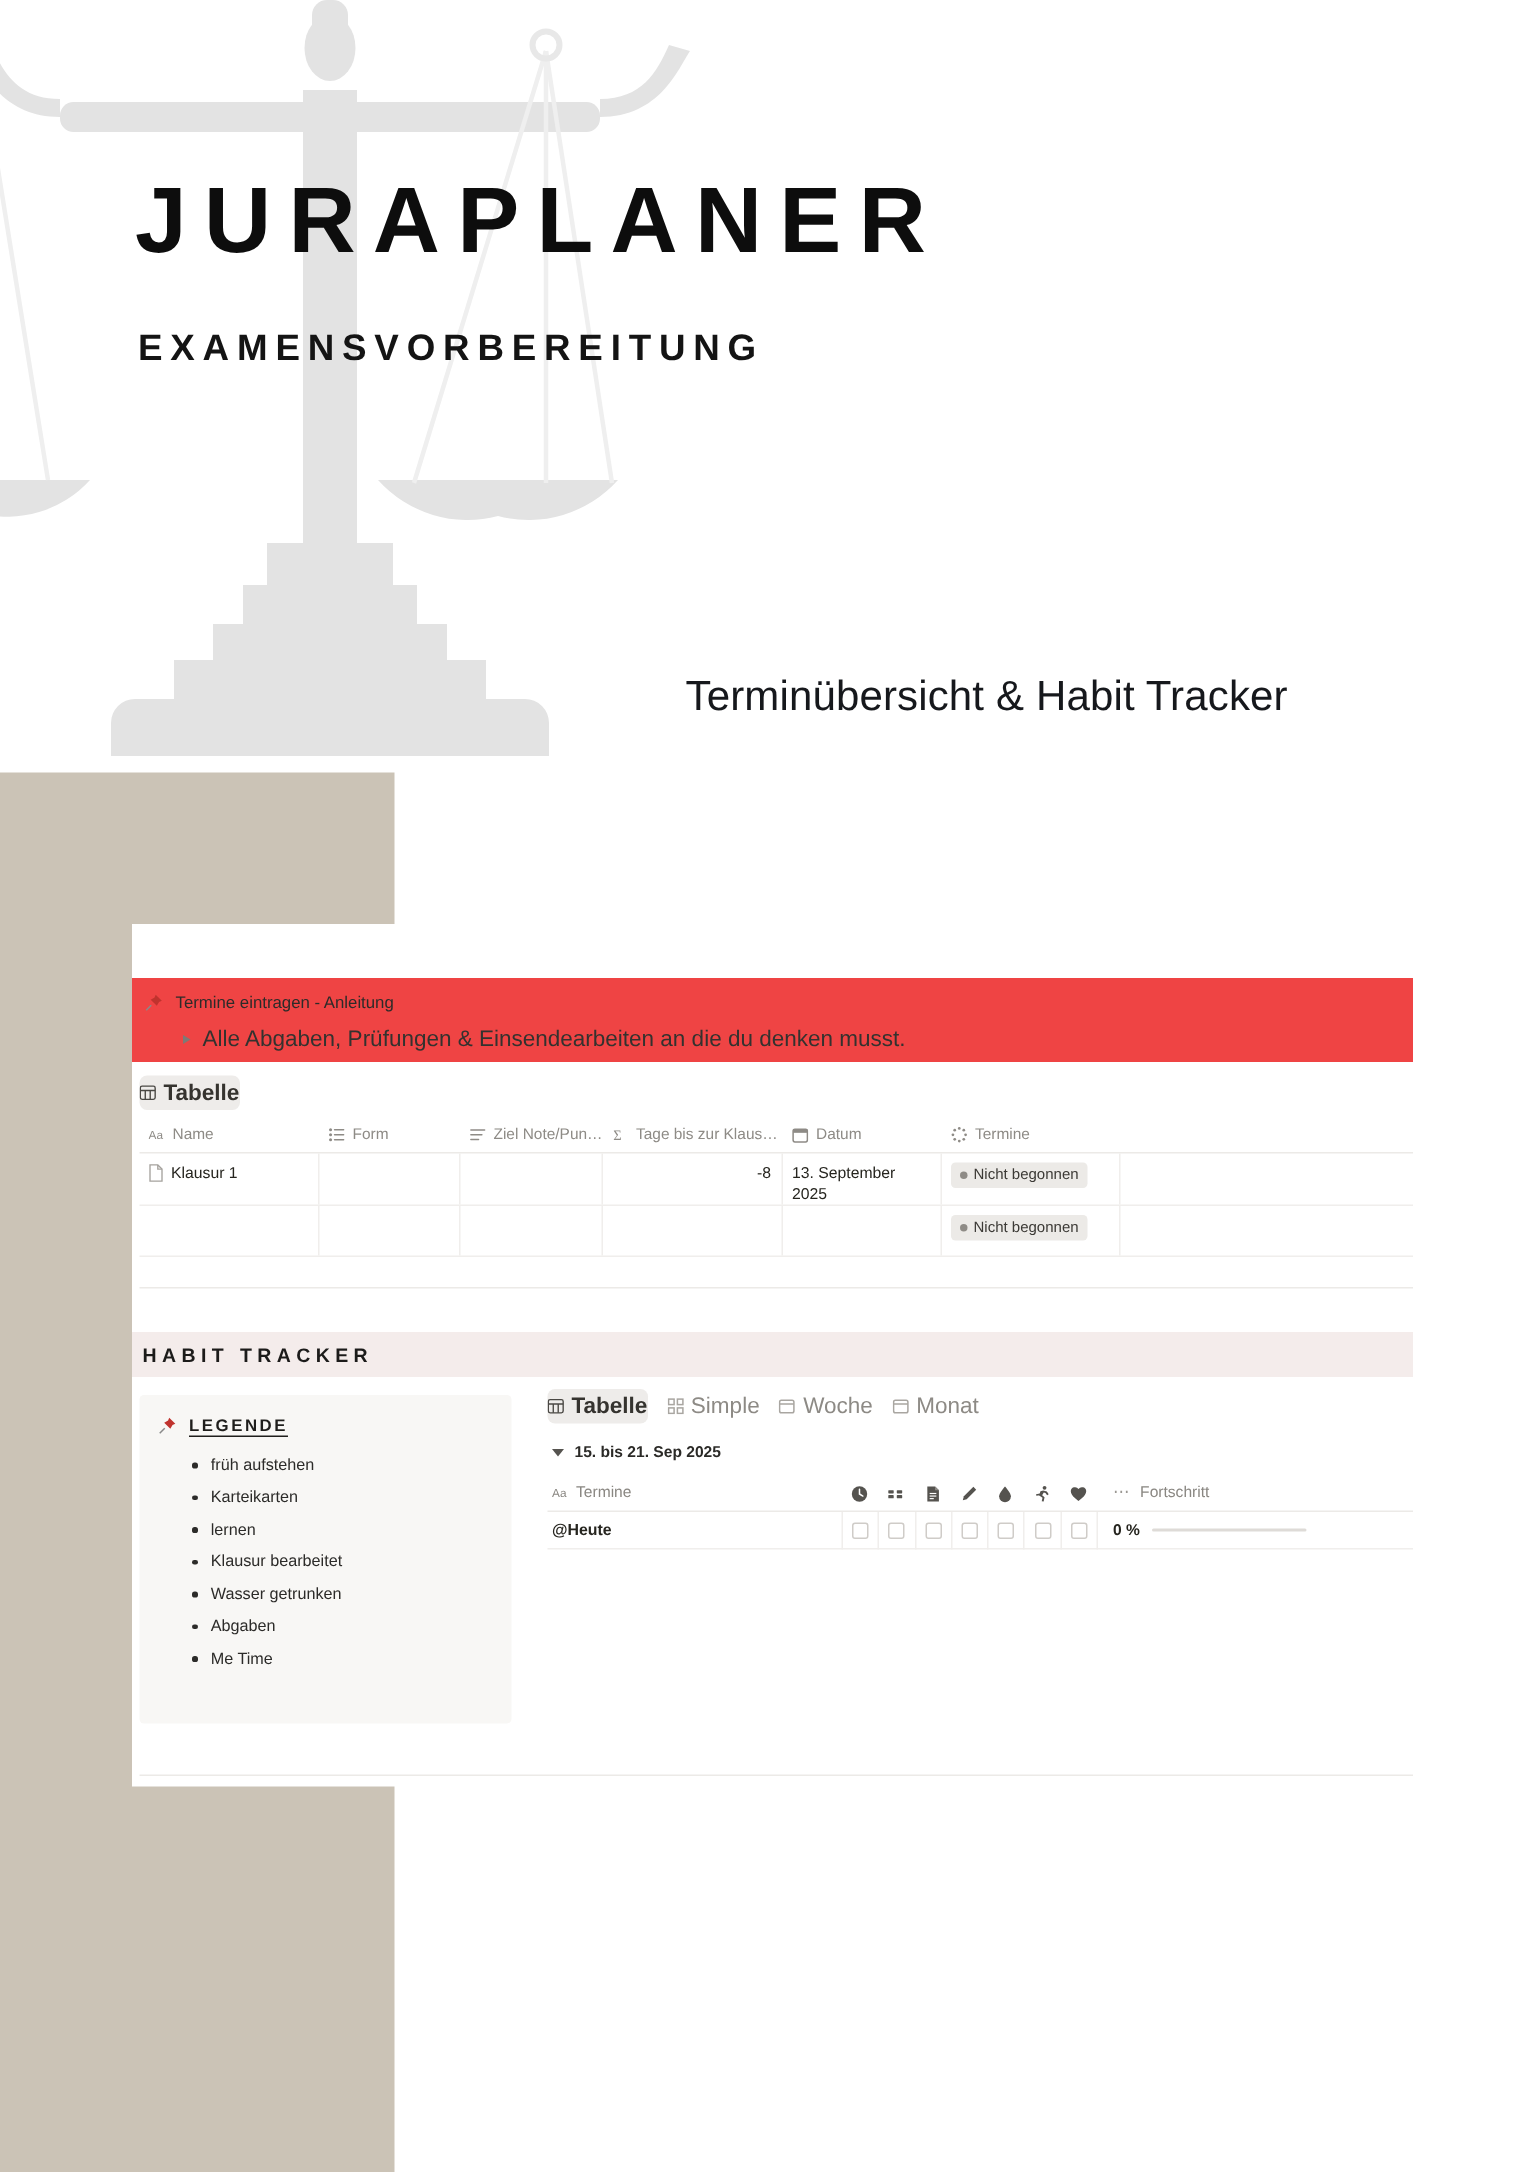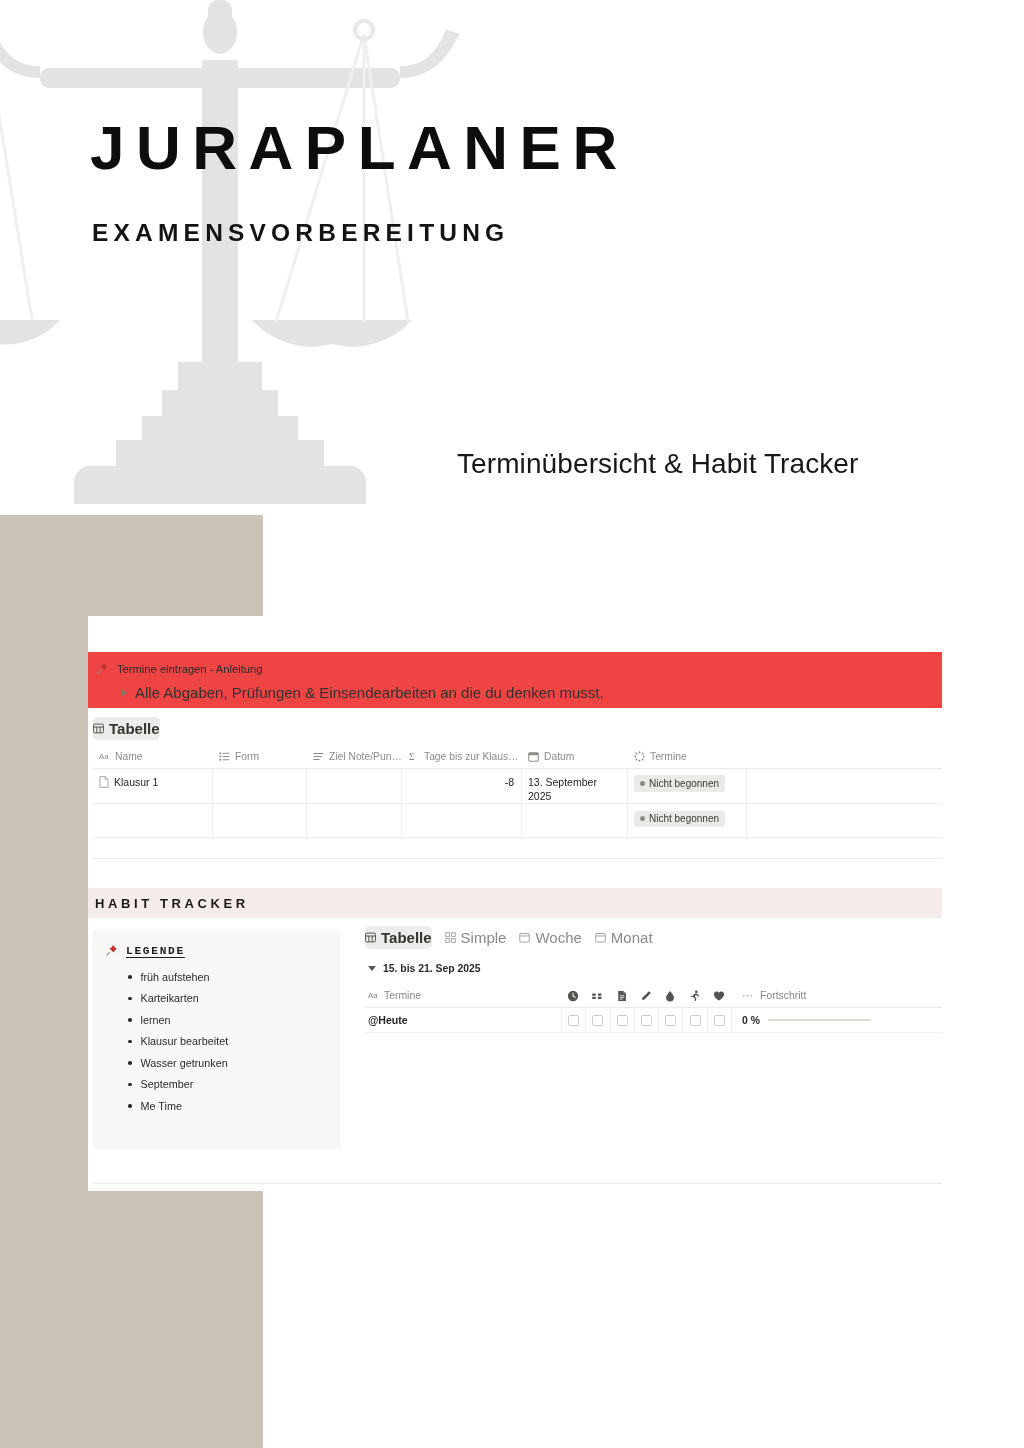--- a/index.html
+++ b/index.html
@@ -156,21 +156,21 @@
     position: absolute; left: 5px; top: 314px;
     width: 248px; height: 219px;
     background: #f8f7f5; border-radius: 3px;
   }
   .leg-head {
     position: absolute; left: 12px; top: 14px;
     display: flex; align-items: center; gap: 8px;
   }
   .leg-title {
     font-size: 11.2px; font-weight: 700; letter-spacing: 1.7px;
-    color: #1f1e1c; text-decoration: underline; text-underline-offset: 2.5px; font-family: Liberation Mono, monospace;
+    color: #1f1e1c; text-decoration: underline; text-underline-offset: 2.5px;
   }
   .leg-list { position: absolute; left: 35px; top: 36px; }
   .leg-item {
     display: flex; align-items: center; gap: 9px;
     height: 21.5px;
     font-size: 10.8px; color: #2c2b29;
   }
   .leg-bullet { width: 3.5px; height: 3.5px; border-radius: 50%; background: #2c2b29; display:block; flex:0 0 auto; }
 
   
@@ -452,21 +452,21 @@
         <div class="leg-item">
             <span class="leg-bullet"></span>
             <span>Klausur bearbeitet</span>
           </div>
         <div class="leg-item">
             <span class="leg-bullet"></span>
             <span>Wasser getrunken</span>
           </div>
         <div class="leg-item">
             <span class="leg-bullet"></span>
-            <span>September</span>
+            <span>Abgaben</span>
           </div>
         <div class="leg-item">
             <span class="leg-bullet"></span>
             <span>Me Time</span>
           </div>
       </div>
     </div>
 
     <div class="habit-panel">
       <div class="habit-views">

